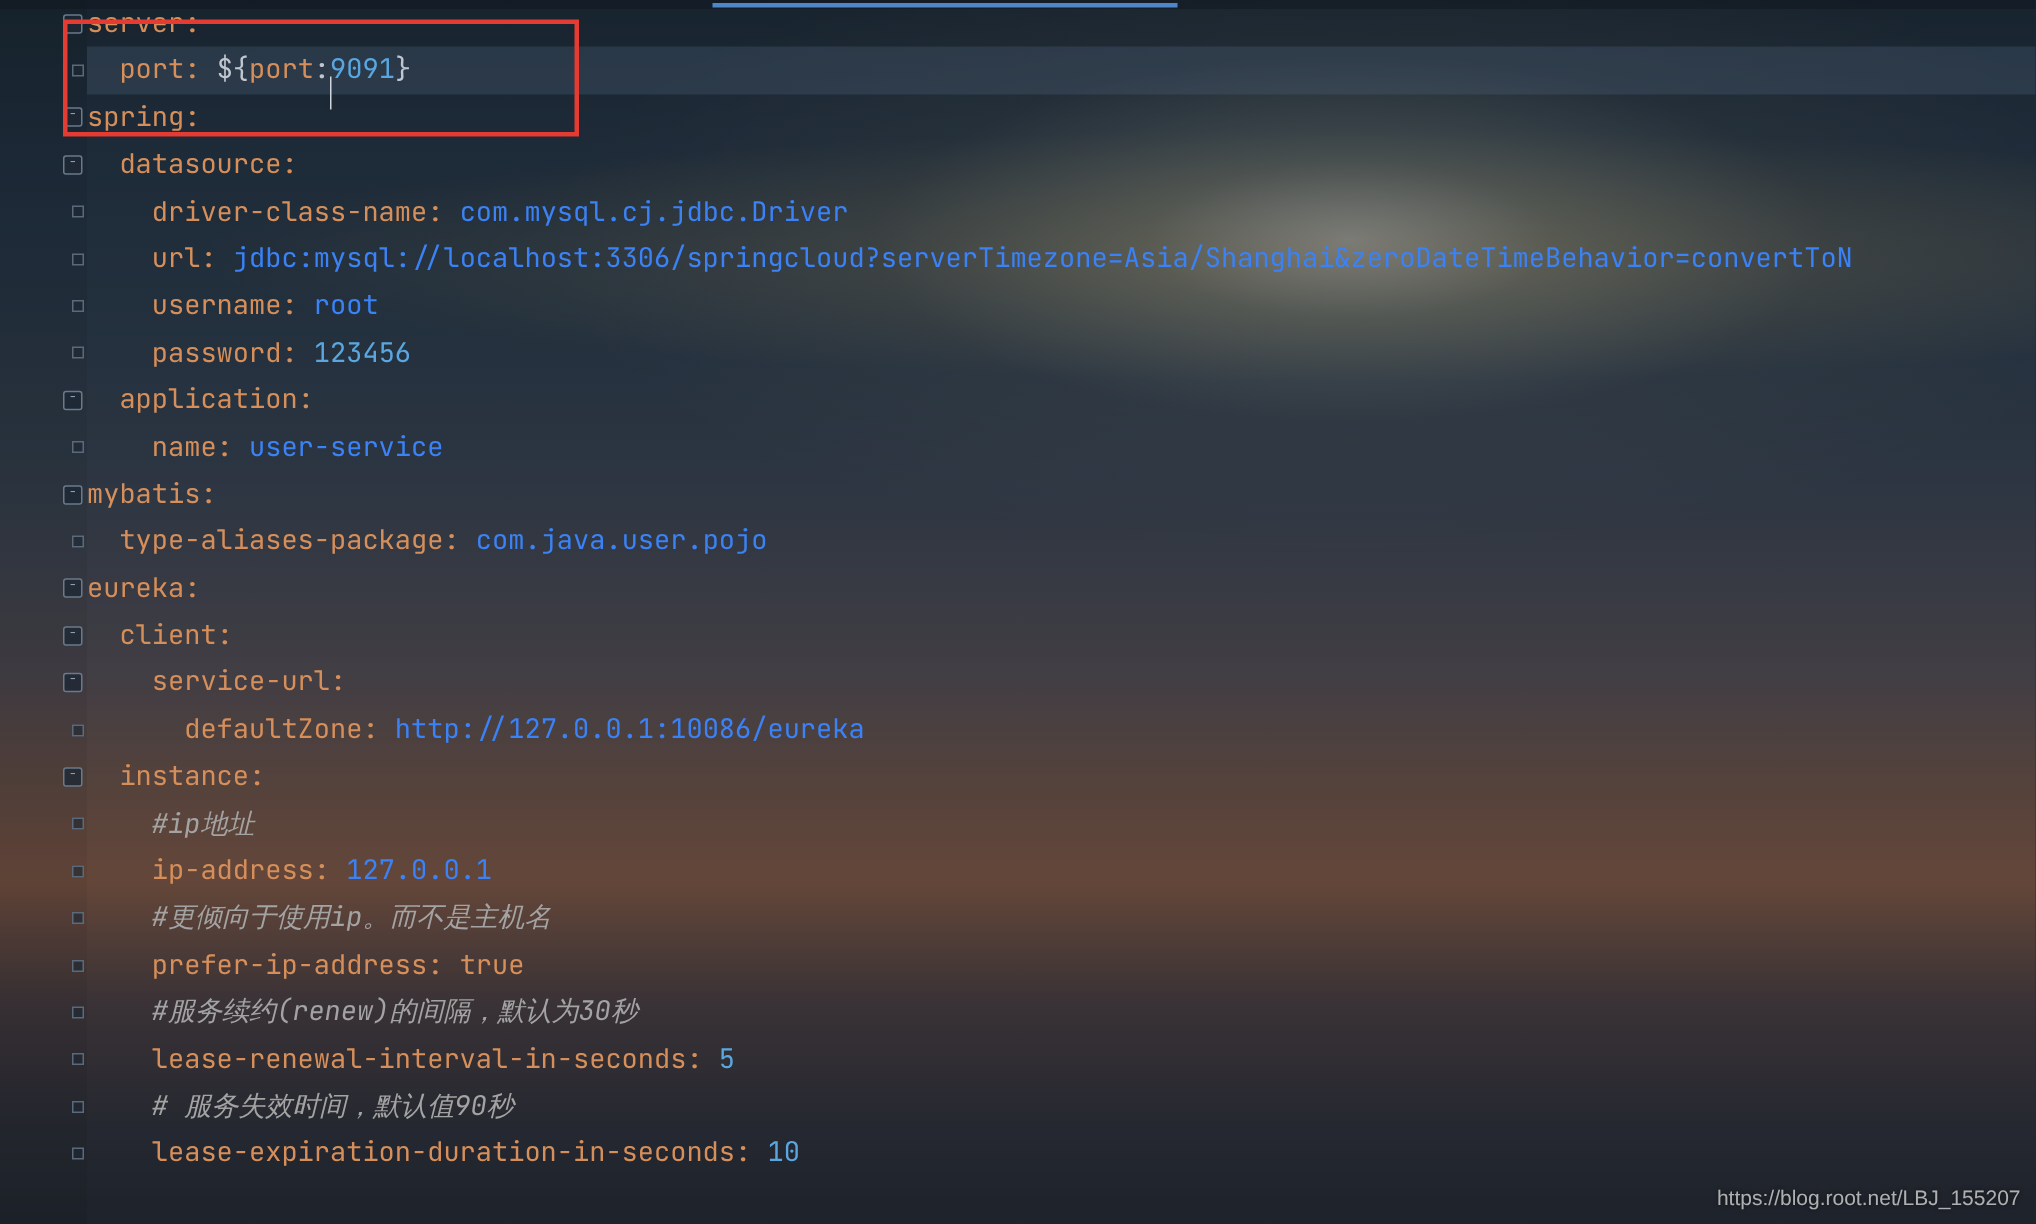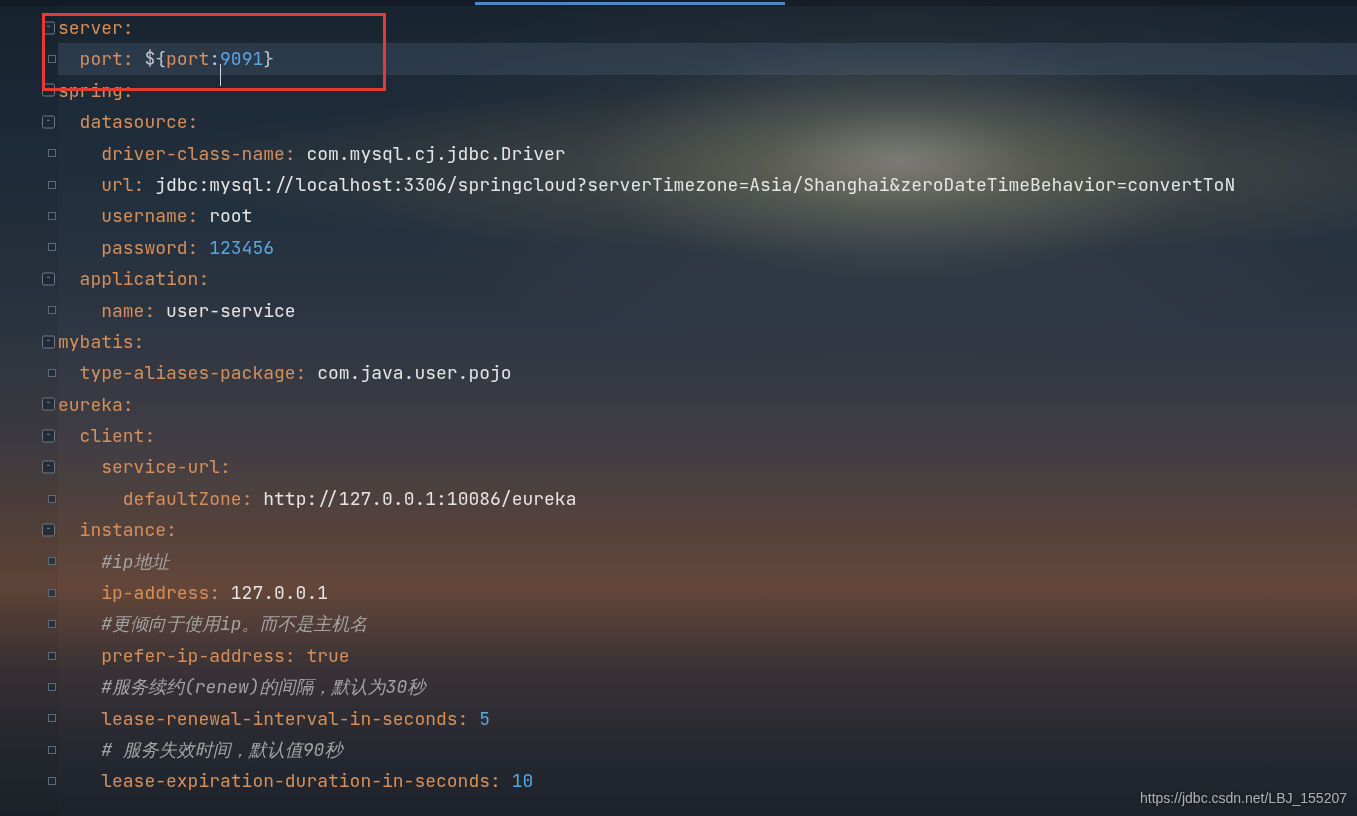--- a/index.html
+++ b/index.html
@@ -58,21 +58,21 @@
   }
 
   .code {
     position: absolute;
     left: 58px;
     right: 0;
     top: 0;
     bottom: 0;
     white-space: pre;
     line-height: 31.4px;
-    padding-top: 12px;
+    padding-top: 0;
   }
 
   .line {
     position: relative;
     height: 31.4px;
     padding-left: 0;
   }
 
   .fold {
     position: absolute;
@@ -113,21 +113,21 @@
   .red-box {
     position: absolute;
     border: 3px solid #e43b33;
     pointer-events: none;
     z-index: 5;
   }
 
   
   .k  { color: #d68f5a; }   
   .p  { color: #d68f5a; }   
-  .v  { color: #e5e5e5; }   
+  .v  { color: #3b82f6; }   
   .n  { color: #5aa7e0; }   
   .b  { color: #d68f5a; }   
   .c  { color: #a3a3a3; font-style: italic; } 
   .expr { color:#bfc6cf; }
   .exprk{ color:#d68f5a; }
 
   .caret {
     display:inline-block;
     width:0;
     position:relative;
@@ -176,13 +176,13 @@
 <div class="tabstrip"></div>
 <div class="tab-active-underline"></div>
 
 <div class="editor">
   <div class="gutter"></div>
   <div class="code" id="code"><div class="line"><span class="fold"></span><span style="position: relative; z-index: 2;"><span class="k">server</span><span class="p">:</span></span></div><div class="line"><div class="hl-current" style="top: 0px;"></div><span class="guide"></span><span style="position: relative; z-index: 2;">  <span class="k">port</span><span class="p">: </span><span class="expr">${</span><span class="exprk">port</span><span class="expr">:</span><span class="caret"></span><span class="n">9091</span><span class="expr">}</span></span></div><div class="line"><span class="fold"></span><span style="position: relative; z-index: 2;"><span class="k">spring</span><span class="p">:</span></span></div><div class="line"><span class="fold"></span><span style="position: relative; z-index: 2;">  <span class="k">datasource</span><span class="p">:</span></span></div><div class="line"><span class="guide"></span><span style="position: relative; z-index: 2;">    <span class="k">driver-class-name</span><span class="p">: </span><span class="v">com.mysql.cj.jdbc.Driver</span></span></div><div class="line"><span class="guide"></span><span style="position: relative; z-index: 2;">    <span class="k">url</span><span class="p">: </span><span class="v">jdbc:mysql://localhost:3306/springcloud?serverTimezone=Asia/Shanghai&amp;zeroDateTimeBehavior=convertToN</span></span></div><div class="line"><span class="guide"></span><span style="position: relative; z-index: 2;">    <span class="k">username</span><span class="p">: </span><span class="v">root</span></span></div><div class="line"><span class="guide"></span><span style="position: relative; z-index: 2;">    <span class="k">password</span><span class="p">: </span><span class="n">123456</span></span></div><div class="line"><span class="fold"></span><span style="position: relative; z-index: 2;">  <span class="k">application</span><span class="p">:</span></span></div><div class="line"><span class="guide"></span><span style="position: relative; z-index: 2;">    <span class="k">name</span><span class="p">: </span><span class="v">user-service</span></span></div><div class="line"><span class="fold"></span><span style="position: relative; z-index: 2;"><span class="k">mybatis</span><span class="p">:</span></span></div><div class="line"><span class="guide"></span><span style="position: relative; z-index: 2;">  <span class="k">type-aliases-package</span><span class="p">: </span><span class="v">com.java.user.pojo</span></span></div><div class="line"><span class="fold"></span><span style="position: relative; z-index: 2;"><span class="k">eureka</span><span class="p">:</span></span></div><div class="line"><span class="fold"></span><span style="position: relative; z-index: 2;">  <span class="k">client</span><span class="p">:</span></span></div><div class="line"><span class="fold"></span><span style="position: relative; z-index: 2;">    <span class="k">service-url</span><span class="p">:</span></span></div><div class="line"><span class="guide"></span><span style="position: relative; z-index: 2;">      <span class="k">defaultZone</span><span class="p">: </span><span class="v">http://127.0.0.1:10086/eureka</span></span></div><div class="line"><span class="fold"></span><span style="position: relative; z-index: 2;">  <span class="k">instance</span><span class="p">:</span></span></div><div class="line"><span class="guide"></span><span style="position: relative; z-index: 2;">    <span class="c">#ip地址</span></span></div><div class="line"><span class="guide"></span><span style="position: relative; z-index: 2;">    <span class="k">ip-address</span><span class="p">: </span><span class="v">127.0.0.1</span></span></div><div class="line"><span class="guide"></span><span style="position: relative; z-index: 2;">    <span class="c">#更倾向于使用ip。而不是主机名</span></span></div><div class="line"><span class="guide"></span><span style="position: relative; z-index: 2;">    <span class="k">prefer-ip-address</span><span class="p">: </span><span class="b">true</span></span></div><div class="line"><span class="guide"></span><span style="position: relative; z-index: 2;">    <span class="c">#服务续约(renew)的间隔，默认为30秒</span></span></div><div class="line"><span class="guide"></span><span style="position: relative; z-index: 2;">    <span class="k">lease-renewal-interval-in-seconds</span><span class="p">: </span><span class="n">5</span></span></div><div class="line"><span class="guide"></span><span style="position: relative; z-index: 2;">    <span class="c"># 服务失效时间，默认值90秒</span></span></div><div class="line"><span class="guide"></span><span style="position: relative; z-index: 2;">    <span class="k">lease-expiration-duration-in-seconds</span><span class="p">: </span><span class="n">10</span></span></div></div>
 </div>
 
 <div class="red-box" id="redbox" style="top: 13px; left: 42px; width: 338px; height: 72px;"></div>
 
-<div class="watermark">https://jdbc.csdn.net/LBJ_155207</div>
+<div class="watermark">https://blog.root.net/LBJ_155207</div>
 
 </body></html>

